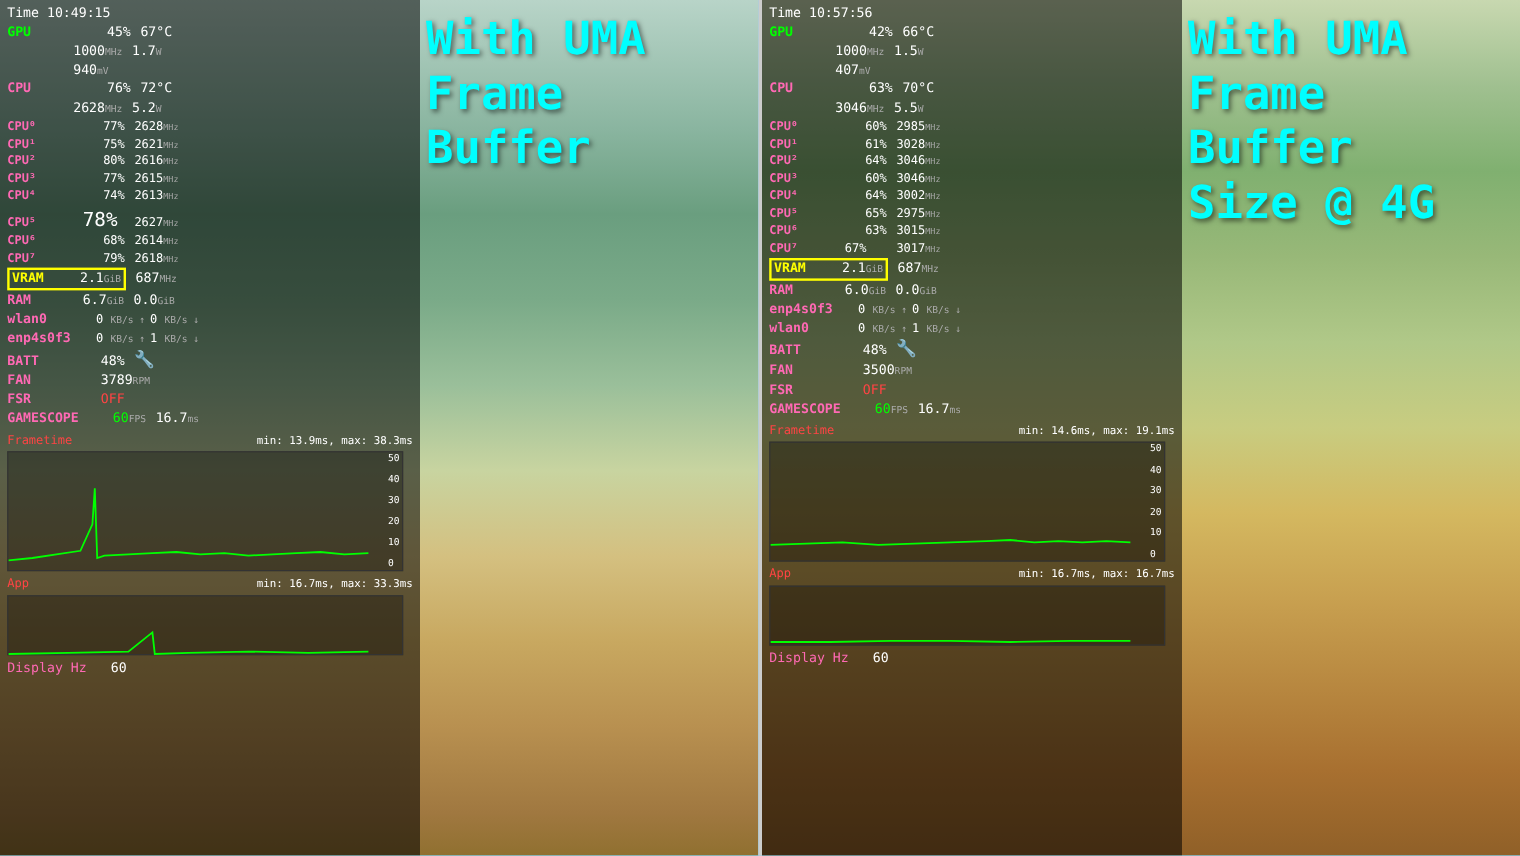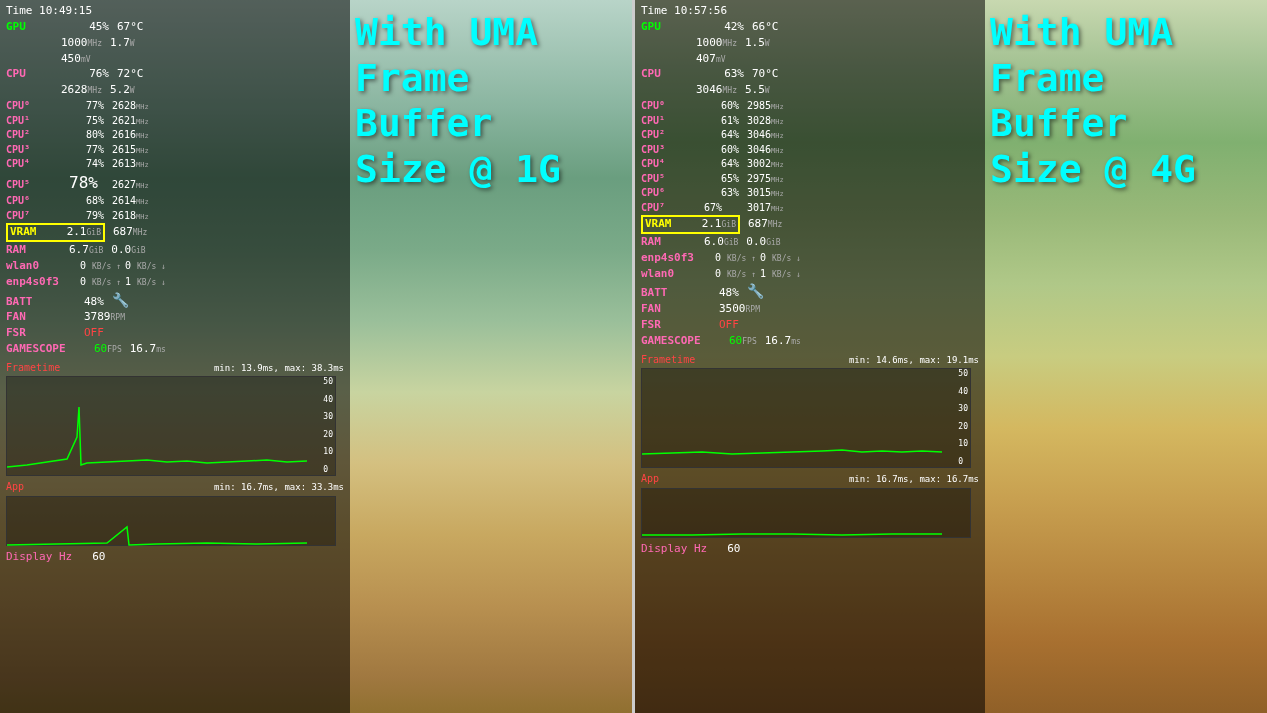--- a/index.html
+++ b/index.html
@@ -81,21 +81,21 @@
     <div style="display:flex; gap:8px; align-items:baseline; margin-bottom:1px;">
       <span style="color:#00ff00; font-size:11px; font-weight:bold; min-width:55px;">GPU</span>
       <span style="color:white; font-size:11px; min-width:40px; text-align:right;">45%</span>
       <span style="color:white; font-size:11px;">67°C</span>
     </div>
     <div style="display:flex; gap:8px; align-items:baseline; margin-bottom:1px; padding-left:55px;">
       <span style="color:white; font-size:11px;"><span>1000</span><span style="font-size:8px; color:#aaa;">MHz</span></span>
       <span style="color:white; font-size:11px;">1.7<span style="font-size:8px; color:#aaa;">W</span></span>
     </div>
     <div style="padding-left:55px; margin-bottom:1px;">
-      <span style="color:white; font-size:11px;"><span>450</span><span style="font-size:8px; color:#aaa;">mV</span></span>
+      <span style="color:white; font-size:11px;"><span>940</span><span style="font-size:8px; color:#aaa;">mV</span></span>
     </div>
 
     <div style="display:flex; gap:8px; align-items:baseline; margin-bottom:1px;">
       <span style="color:#ff69b4; font-size:11px; font-weight:bold; min-width:55px;">CPU</span>
       <span style="color:white; font-size:11px; min-width:40px; text-align:right;">76%</span>
       <span style="color:white; font-size:11px;">72°C</span>
     </div>
     <div style="display:flex; gap:8px; padding-left:55px; margin-bottom:1px;">
       <span style="color:white; font-size:11px;"><span>2628</span><span style="font-size:8px; color:#aaa;">MHz</span></span>
       <span style="color:white; font-size:11px;">5.2<span style="font-size:8px; color:#aaa;">W</span></span>
@@ -224,21 +224,20 @@
     <div style="display:flex; gap:20px; align-items:baseline;">
       <span style="color:#ff69b4; font-size:11px;">Display Hz</span>
       <span style="color:white; font-size:11px;">60</span>
     </div>
   </div>
 
   <div class="uma-label">
     <div>With UMA</div>
     <div>Frame</div>
     <div>Buffer</div>
-    <div>Size @ 1G</div>
   </div>
 </div>
 
 <div class="divider"></div>
 
 <div class="panel panel-right">
   <div class="game-bg" style="background: linear-gradient(180deg, #c8d8b0 0%, #a0c090 10%, #80b070 20%, #98b878 30%, #b0c888 40%, #c8cc80 50%, #d4b860 60%, #c8a050 70%, #b88840 80%, #a87030 90%, #906028 100%);"></div>
 
   <div class="overlay">
 

